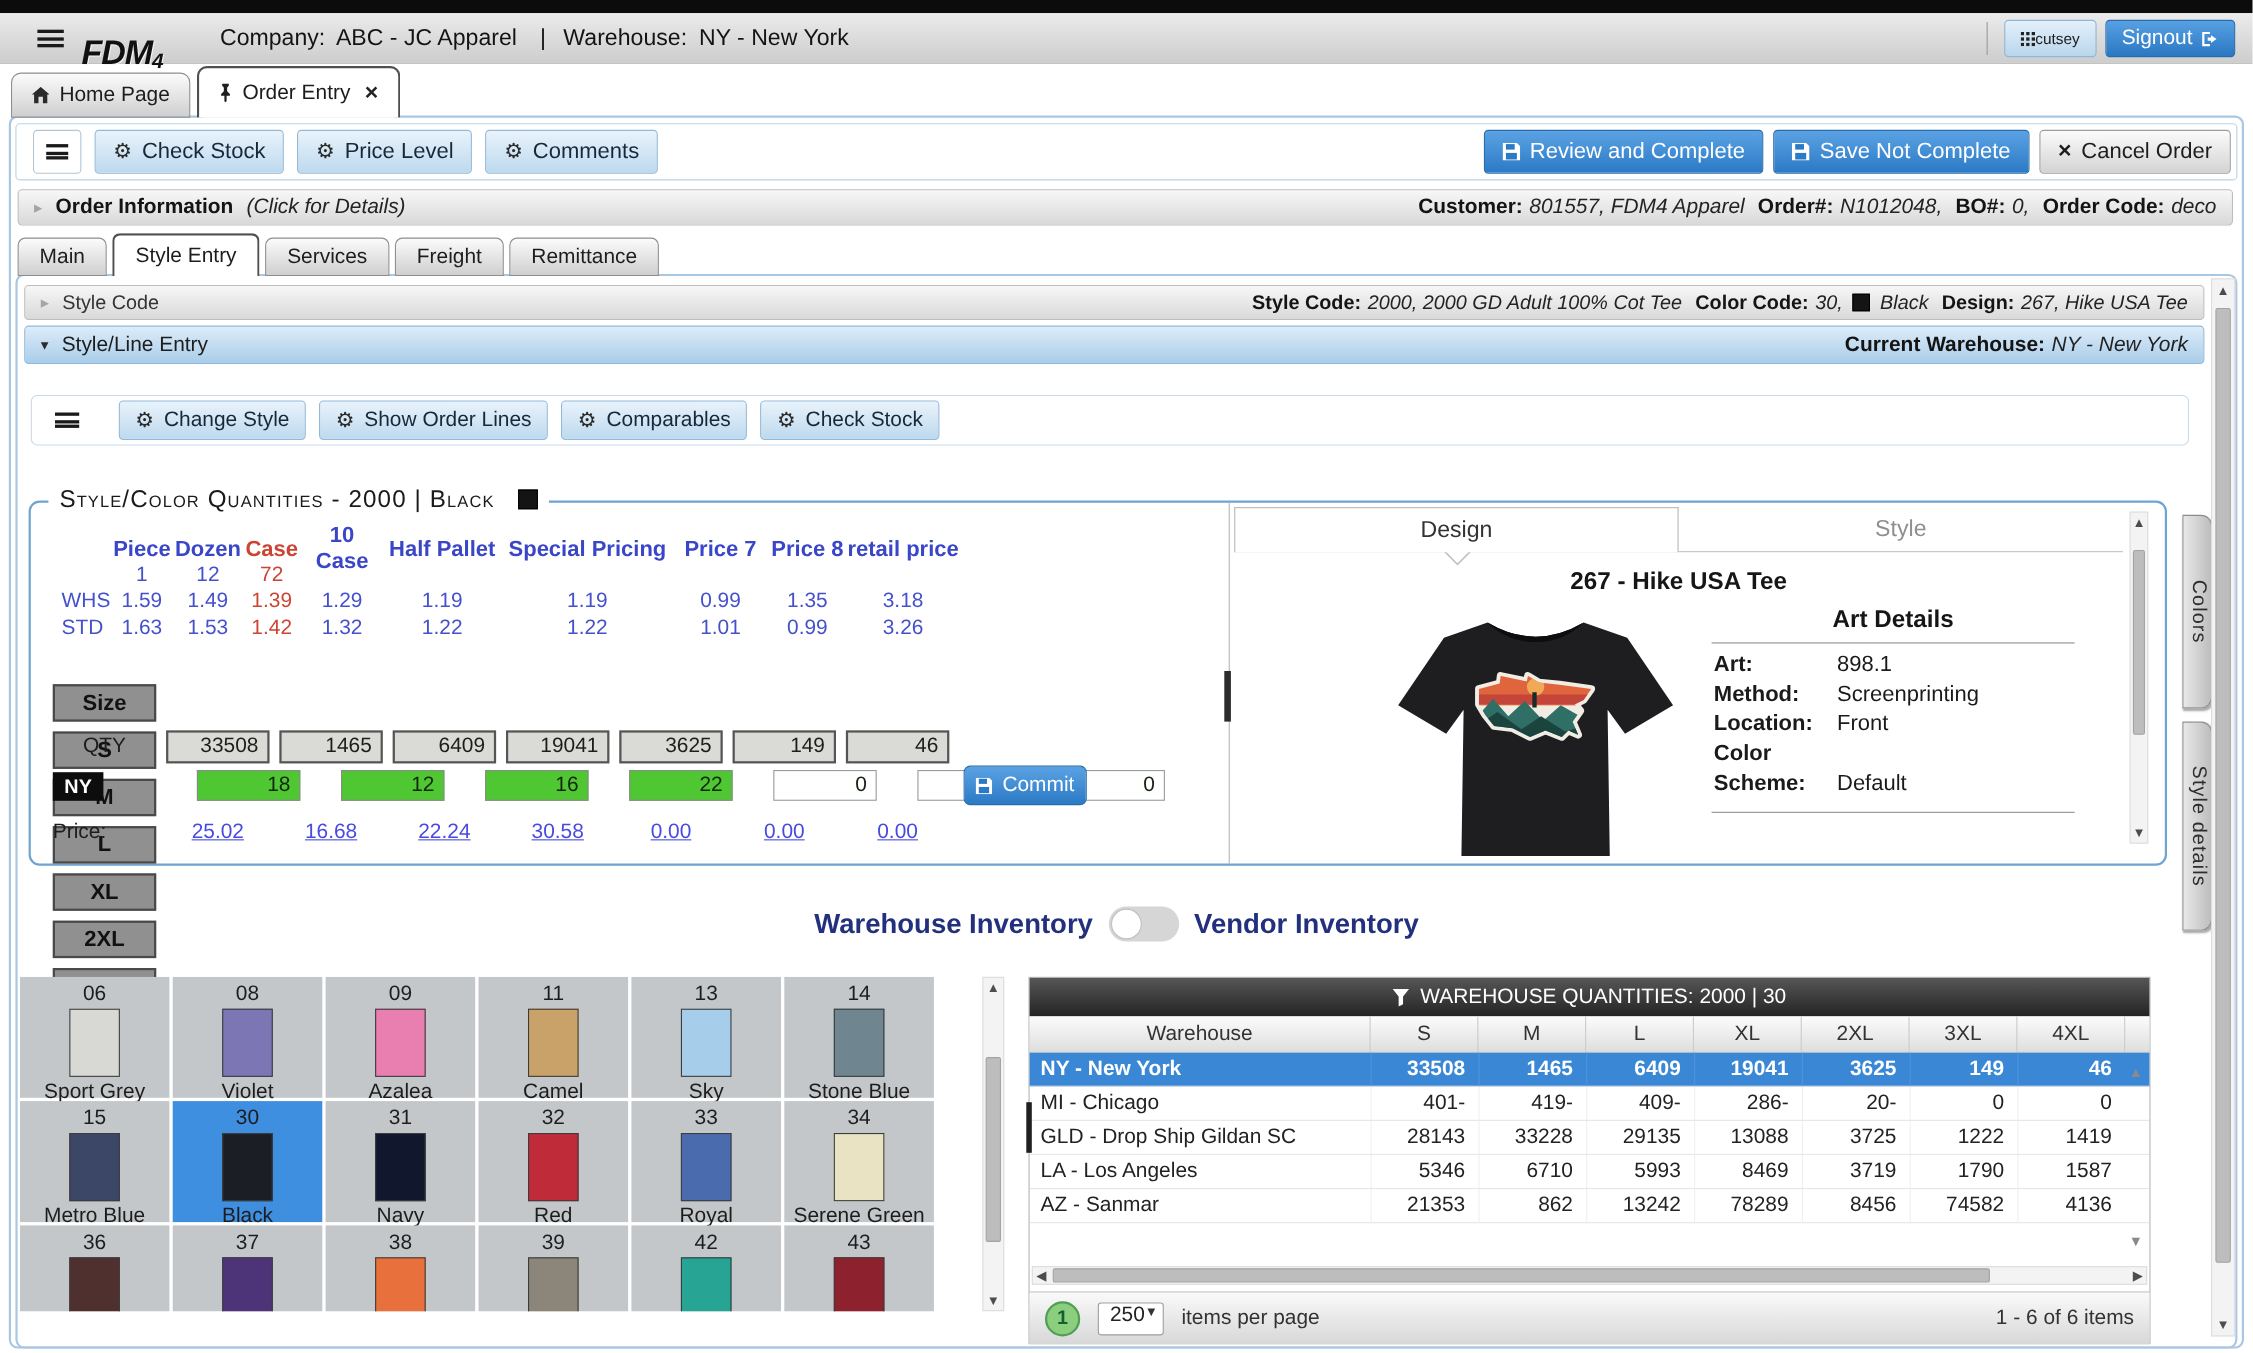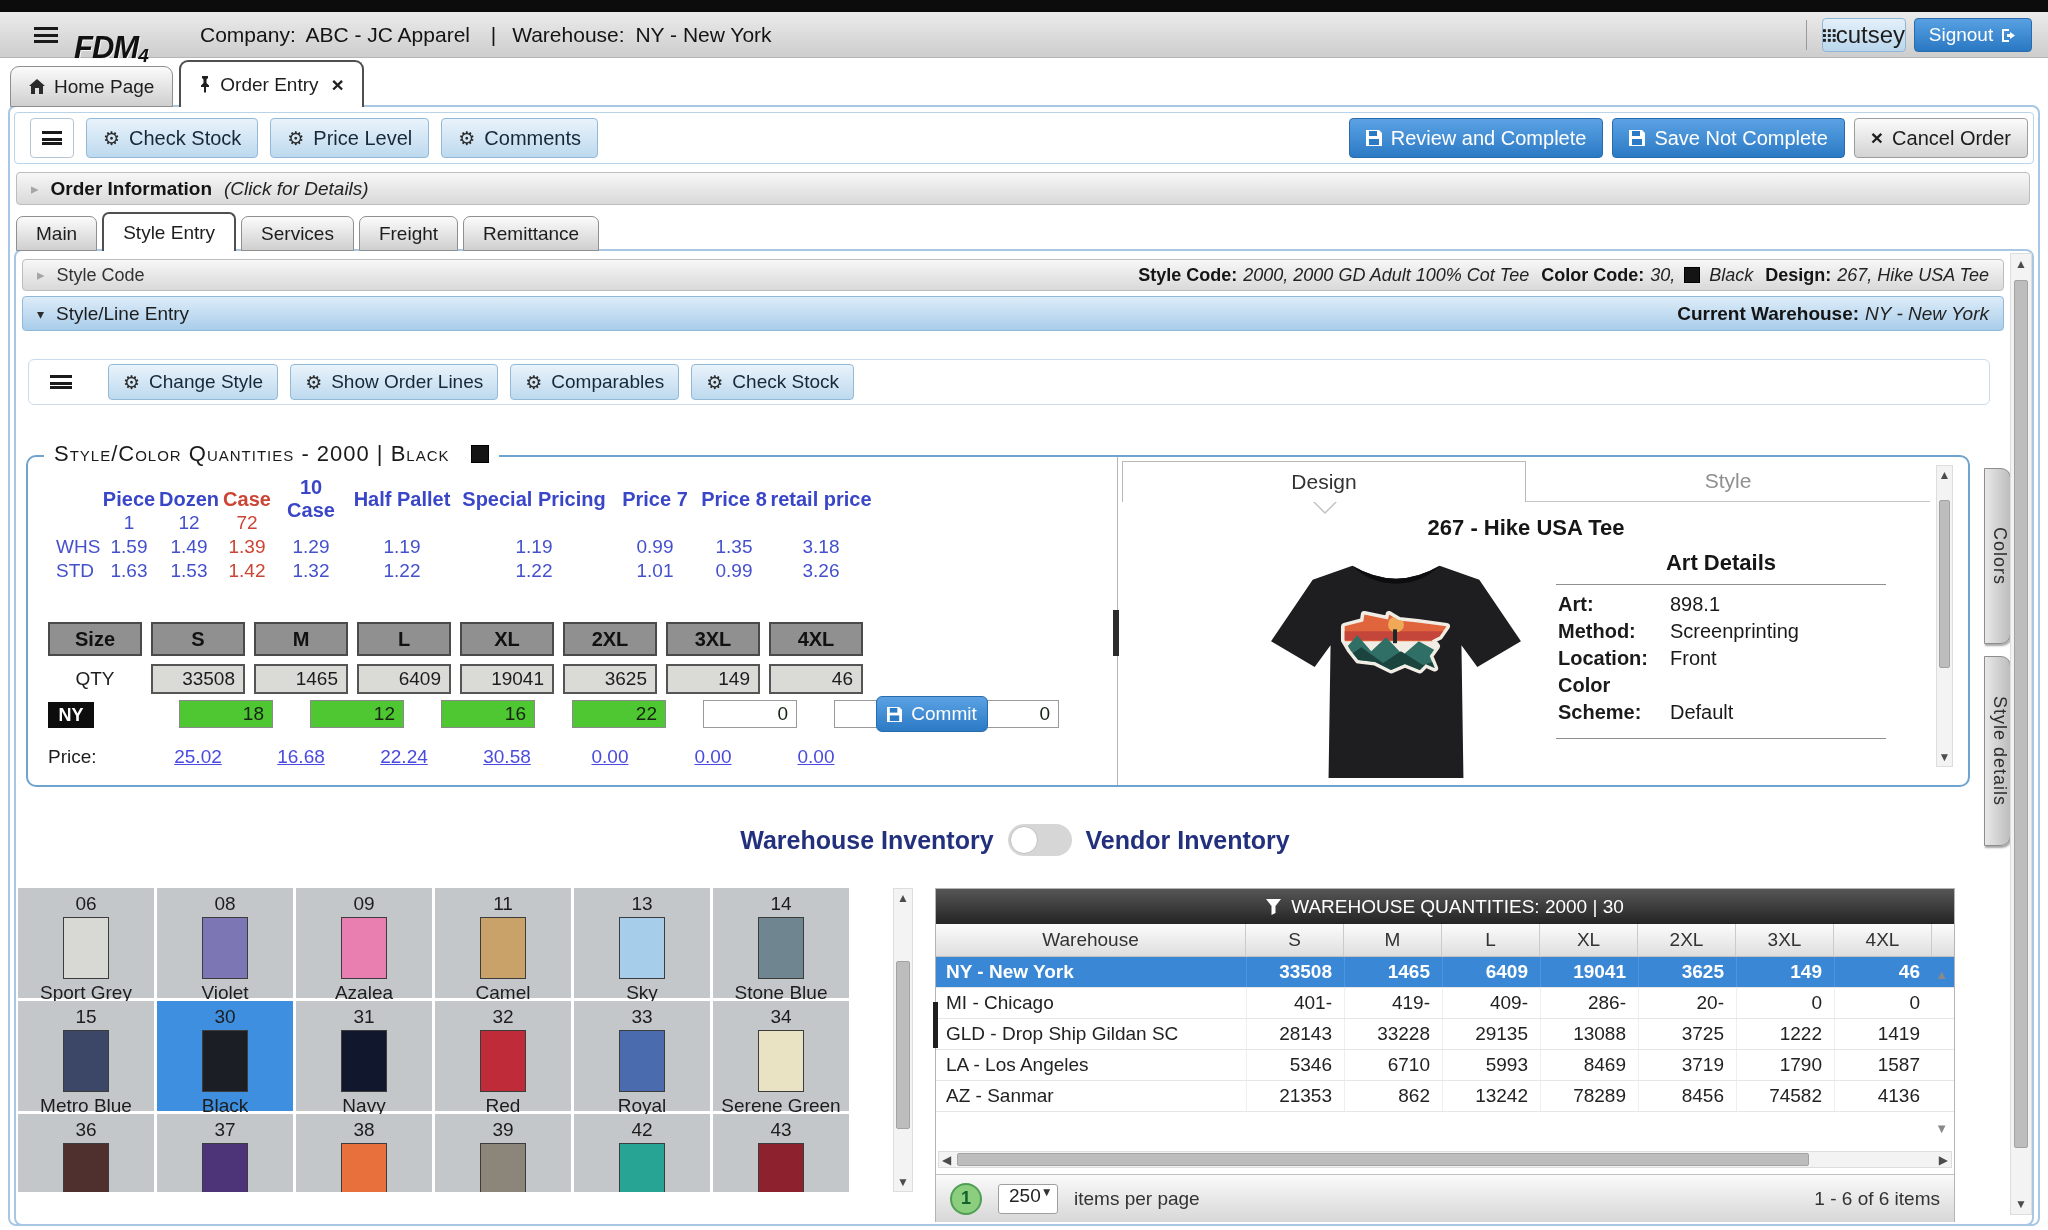--- a/index.html
+++ b/index.html
@@ -11,21 +11,21 @@
   
   #topstrip { left:0; top:0; width:2048px; height:12px; background:#0c0c0c; }
   #header { left:0; top:12px; width:2048px; height:46px; background:linear-gradient(#ebebeb,#cdcdcd); border-bottom:1px solid #b5b5b5; }
   .burger { display:inline-block; width:24px; height:16px; border-top:3px solid #1a1a1a; border-bottom:3px solid #1a1a1a; position:relative; }
   .burger::after { content:""; position:absolute; left:0; right:0; top:4px; height:3px; background:#1a1a1a; }
   #logo { left:74px; top:18px; font-size:31px; font-weight:bold; font-style:italic; color:#111; letter-spacing:-1px; text-shadow:1px 1px 0 #f5f5f5; }
   #logo .sub { font-size:19px; vertical-align:-4px; }
   #company-line { left:200px; top:0; height:46px; line-height:46px; font-size:21px; color:#141414; }
   #company-line span { margin-right:5px; }
   #hdr-divider { left:1806px; top:8px; width:1px; height:30px; background:#9a9a9a; }
-  #cutsey-btn { left:1822px; top:6px; width:84px; height:34px; background:linear-gradient(#e4f0fa,#b9d6ec); border:1px solid #8fb6d6; border-radius:4px; display:flex; align-items:center; justify-content:center; gap:0; font-size:24px; color:#1d1d1d; cursor:pointer; }
+  #cutsey-btn { left:1822px; top:6px; width:84px; height:34px; background:linear-gradient(#e4f0fa,#b9d6ec); border:1px solid #8fb6d6; border-radius:4px; display:flex; align-items:center; justify-content:center; gap:0; font-size:14px; color:#1d1d1d; cursor:pointer; }
   #signout-btn { left:1914px; top:6px; width:118px; height:34px; background:linear-gradient(#57a0e2,#2a78c3); border:1px solid #2a6cab; border-radius:4px; display:flex; align-items:center; justify-content:center; gap:8px; font-size:19px; color:#fff; cursor:pointer; }
 
   
   #wintabs { left:10px; top:60px; height:47px; display:flex; align-items:flex-end; gap:6px; z-index:4; }
   .wintab { display:flex; align-items:center; gap:9px; padding:0 18px; font-size:19px; color:#1d1d1d; cursor:pointer; }
   .wintab.inactive { height:41px; background:linear-gradient(#fbfbfb,#cfcfcf); border:1px solid #8f8f8f; border-radius:9px 9px 0 0; }
   .wintab.active { height:47px; background:#fff; border:2px solid #4f4f4f; border-bottom:none; border-radius:9px 9px 0 0; }
   .closex { font-size:21px; font-weight:bold; color:#222; line-height:1; margin-left:4px; }
 
   
@@ -260,20 +260,30 @@
       <span style="font-weight:bold;font-size:21px;">×</span>
       <span>Cancel Order</span>
     </div>
   </div>
 
   <div class="abs graybar" id="order-info-bar">
     <div class="bar-left">
       <span class="arrow-dim">▸</span>
       <span class="b">Order Information</span>
       <span class="i">(Click for Details)</span>
+    </div>
+    <div class="bar-right">
+      <span class="b">Customer:</span>
+      <span class="i">801557, FDM4 Apparel</span>
+      <span class="b" style="margin-left:6px;">Order#:</span>
+      <span class="i">N1012048,</span>
+      <span class="b" style="margin-left:6px;">BO#:</span>
+      <span class="i">0,</span>
+      <span class="b" style="margin-left:6px;">Order Code:</span>
+      <span class="i">deco</span>
     </div>
   </div>
 
   <div class="abs" id="subtabs">
       <div class="subtab">Main</div>
       <div class="subtab active">Style Entry</div>
       <div class="subtab">Services</div>
       <div class="subtab">Freight</div>
       <div class="subtab">Remittance</div>
     </div>
@@ -370,21 +380,21 @@
       <div class="pv">1.53</div>
       <div class="pv red">1.42</div>
       <div class="pv">1.32</div>
       <div class="pv">1.22</div>
       <div class="pv">1.22</div>
       <div class="pv">1.01</div>
       <div class="pv">0.99</div>
       <div class="pv">3.26</div>
     </div>
 
-  <div class="srow" id="size-head" style="top:622px;">
+  <div class="srow" id="size-head" style="top:622px;flex-direction:column;">
       <div class="scell size-box">Size</div>
       <div class="scell size-box">S</div>
       <div class="scell size-box">M</div>
       <div class="scell size-box">L</div>
       <div class="scell size-box">XL</div>
       <div class="scell size-box">2XL</div>
       <div class="scell size-box">3XL</div>
       <div class="scell size-box">4XL</div>
     </div>
   <div class="srow" id="qty-row" style="top:664px;">

